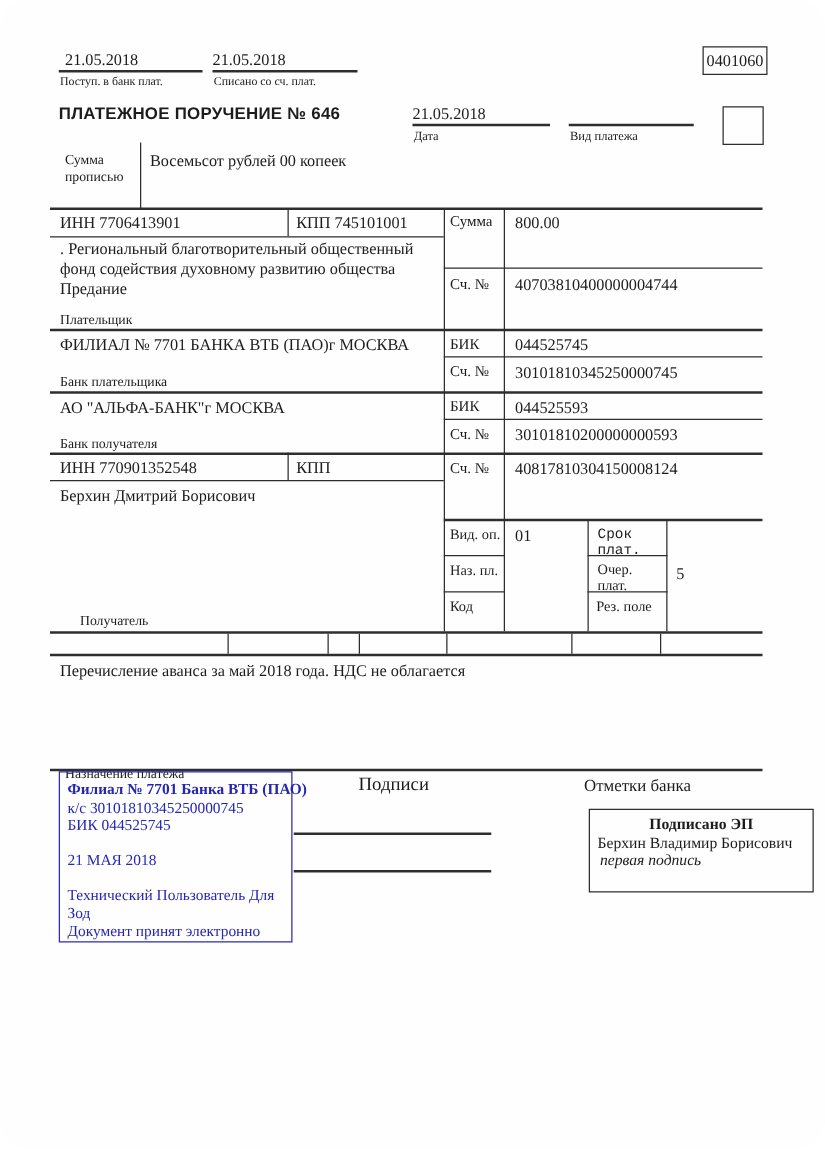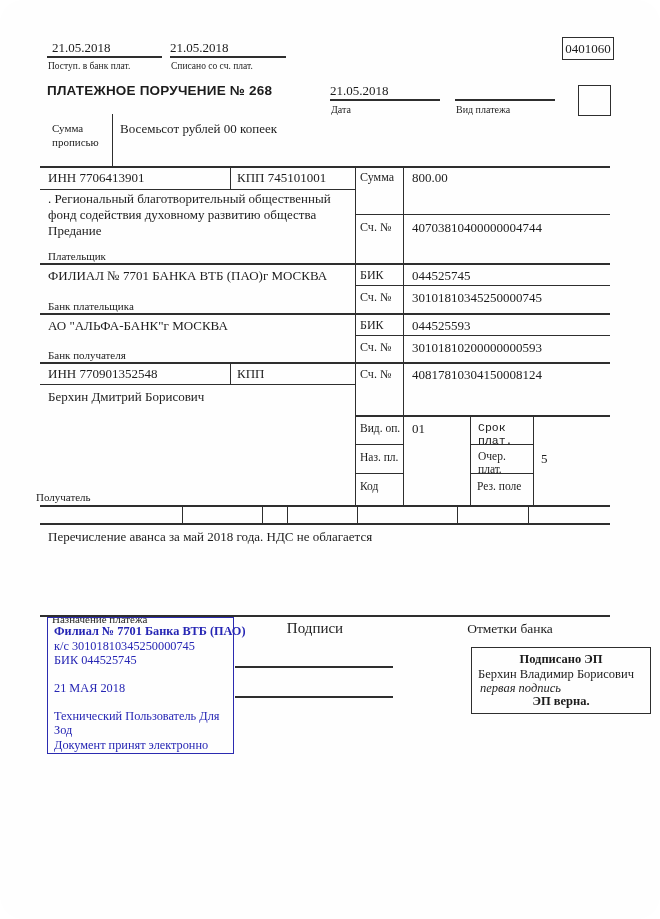--- a/index.html
+++ b/index.html
@@ -32,21 +32,21 @@
   <div class="abs tiny" style="left:48px;top:61px;">Поступ. в банк плат.</div>
 
   <div class="abs t" style="left:170px;top:40px;">21.05.2018</div>
   <div class="hline" style="left:170px;top:56px;width:116px;height:2px;"></div>
   <div class="abs tiny" style="left:171px;top:61px;">Списано со сч. плат.</div>
 
   <div class="codebox" style="left:562px;top:37px;width:50px;height:21px;">
     <span>0401060</span>
   </div>
 
-  <div class="abs title" style="left:47px;top:83px;">ПЛАТЕЖНОЕ ПОРУЧЕНИЕ № 268</div>
+  <div class="abs title" style="left:47px;top:83px;">ПЛАТЕЖНОЕ ПОРУЧЕНИЕ № 646</div>
 
   <div class="abs t" style="left:330px;top:83px;">21.05.2018</div>
   <div class="hline" style="left:330px;top:99px;width:110px;height:1.5px;"></div>
   <div class="abs lbl" style="left:331px;top:104px;font-size:10px;">Дата</div>
 
   <div class="hline" style="left:455px;top:99px;width:100px;height:1.5px;"></div>
   <div class="abs lbl" style="left:456px;top:104px;font-size:10px;">Вид платежа</div>
 
   <div class="codebox" style="left:578px;top:85px;width:31px;height:29px;"></div>
 
@@ -109,21 +109,21 @@
   <div class="abs t" style="left:412px;top:318px;">044525593</div>
   <div class="abs t12" style="left:360px;top:340px;">Сч. №</div>
   <div class="abs t" style="left:412px;top:340px;">30101810200000000593</div>
   <div class="abs lbl" style="left:48px;top:349px;">Банк получателя</div>
 
   <div class="abs t" style="left:48px;top:366px;">ИНН 770901352548</div>
   <div class="abs t" style="left:237px;top:366px;">КПП</div>
   <div class="abs t12" style="left:360px;top:367px;">Сч. №</div>
   <div class="abs t" style="left:412px;top:367px;">40817810304150008124</div>
   <div class="abs t" style="left:48px;top:389px;">Берхин Дмитрий Борисович</div>
-  <div class="abs lbl" style="left:36px;top:491px;">Получатель</div>
+  <div class="abs lbl" style="left:64px;top:491px;">Получатель</div>
 
   <div class="abs cell-lbl" style="left:360px;top:422px;white-space:nowrap;">Вид. оп.</div>
   <div class="abs t" style="left:412px;top:421px;">01</div>
   <div class="abs cell-lbl" style="left:478px;top:421px;width:46px;font-family:Liberation Mono, monospace;">Срок плат.</div>
   <div class="abs cell-lbl" style="left:360px;top:451px;white-space:nowrap;">Наз. пл.</div>
   <div class="abs cell-lbl" style="left:478px;top:450px;width:46px;">Очер. плат.</div>
   <div class="abs t" style="left:541px;top:451px;">5</div>
   <div class="abs cell-lbl" style="left:360px;top:480px;white-space:nowrap;">Код</div>
   <div class="abs cell-lbl" style="left:477px;top:480px;width:58px;white-space:nowrap;">Рез. поле</div>
 
@@ -144,16 +144,15 @@
   <div class="abs t" style="left:235px;top:621px;width:160px;text-align:center;font-size:15px;">Подписи</div>
   <div class="abs t" style="left:420px;top:621px;width:180px;text-align:center;font-size:13.5px;">Отметки банка</div>
 
   <div class="hline" style="left:235px;top:666px;width:158px;height:1.5px;"></div>
   <div class="hline" style="left:235px;top:696px;width:158px;height:1.5px;"></div>
 
   <div class="stampbox" style="left:423px;top:647px;width:178px;height:65px;margin-left:48px;">
     <div class="st" style="left:0;top:4px;width:178px;text-align:center;font-weight:bold;">Подписано ЭП</div>
     <div class="st" style="left:6px;top:19px;">Берхин Владимир Борисович</div>
     <div class="st" style="left:8px;top:33px;font-style:italic;">первая подпись</div>
-    <div class="st" style="left:0;top:46px;width:178px;text-align:center;font-weight:bold;">ЭП верна.</div>
   </div>
 
 </div>
 
 </body></html>

